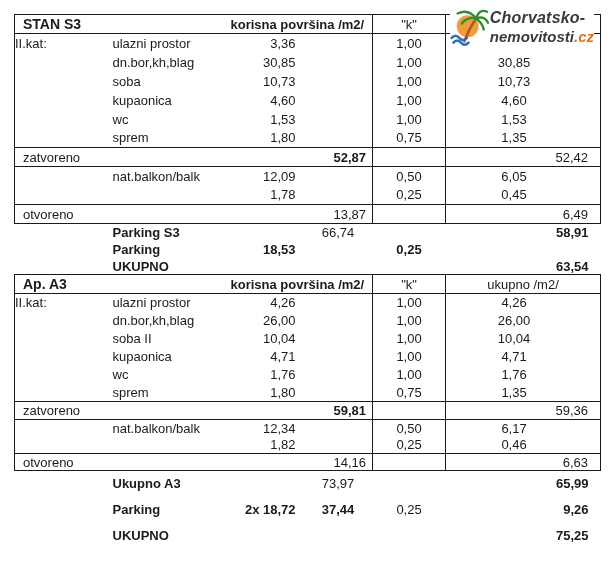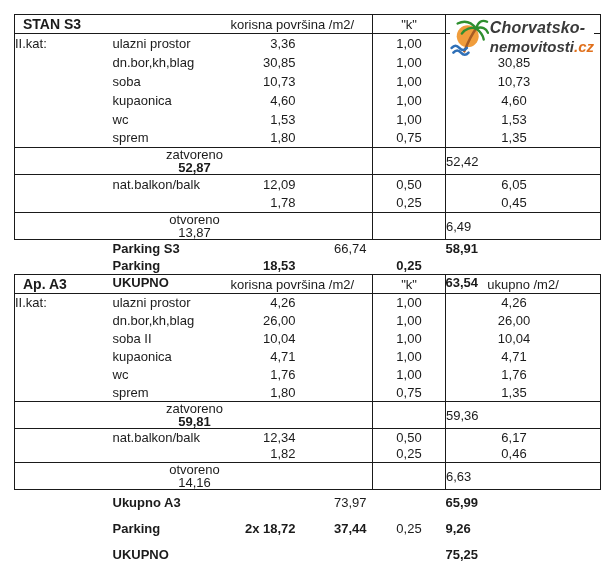--- a/index.html
+++ b/index.html
@@ -9,32 +9,32 @@
   #t1{top:14px;}
   #t2{top:274px;}
   td,th{padding:0;margin:0;font-size:13px;font-weight:normal;vertical-align:middle;
         line-height:1;color:#1b1b1b;overflow:hidden;white-space:nowrap;}
   .r19{height:19px;}.r18{height:18px;}.r17{height:17px;}.r26{height:26px;}
   .bl{border-left:1.5px solid #1a1a1a;}
   .br{border-right:1.5px solid #1a1a1a;}
   .bt{border-top:1.5px solid #1a1a1a;}
   .bb{border-bottom:1.5px solid #1a1a1a;}
   .hdr-title{font-size:14px;font-weight:bold;text-align:left;padding-left:8px;}
-  .hdr-c{text-align:center;padding-right:22px;}
+  .hdr-c{text-align:center;padding-right:22px;font-weight:bold;}
   .floor{padding-left:0;text-align:left;}
   .name{padding-left:2px;text-align:left;}
   .num{text-align:right;padding-right:14px;}
-  .totr{text-align:right;padding-right:6px;}
+  .totr{text-align:center;padding-right:6px;}
   .kc{text-align:center;}
   .lastc{text-align:center;padding-right:18px;}
-  .lastr{text-align:left;padding-right:12px;}
+  .lastr{text-align:right;padding-right:12px;}
   .bold{font-weight:bold;}
   .split{display:flex;justify-content:space-between;align-items:center;
-         padding-left:8px;padding-right:6px;width:100%;box-sizing:border-box;flex-direction:column;}
-  .logo{position:absolute;left:450px;top:15px;width:144px;height:43px;background:#ffffff;
+         padding-left:8px;padding-right:6px;width:100%;box-sizing:border-box;}
+  .logo{position:absolute;left:450px;top:5px;width:144px;height:43px;background:#ffffff;
         display:flex;align-items:center;z-index:5;}
   .logo-text{display:flex;flex-direction:column;justify-content:center;margin-left:1px;}
   .logo-line1{font-size:16px;font-weight:bold;font-style:italic;color:#3a3a3a;letter-spacing:0.2px;}
   .logo-line2{font-size:15px;font-weight:bold;font-style:italic;color:#3a3a3a;margin-top:1px;}
   .logo-tld{color:#e0701c;}
 </style>
 </head>
 <body>
 
 <div class="page">

